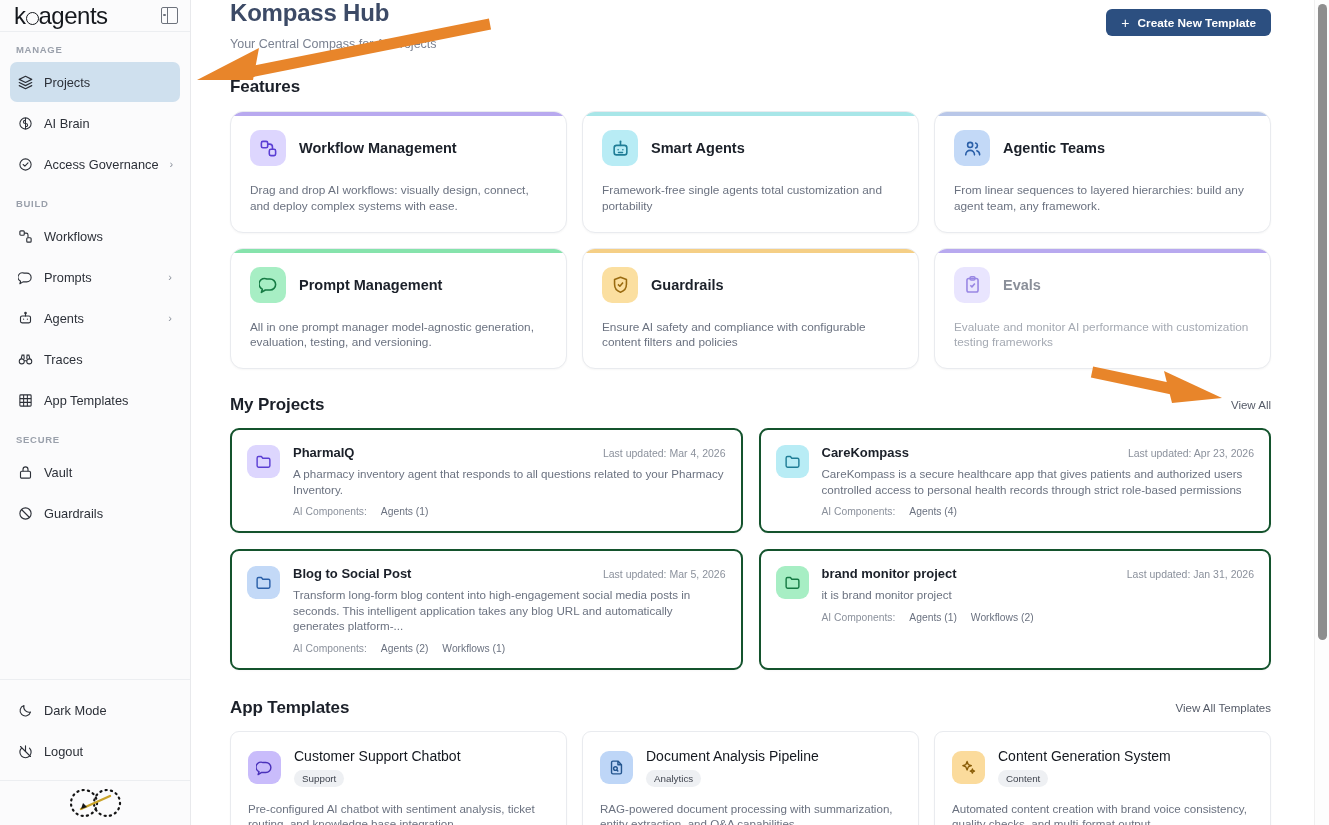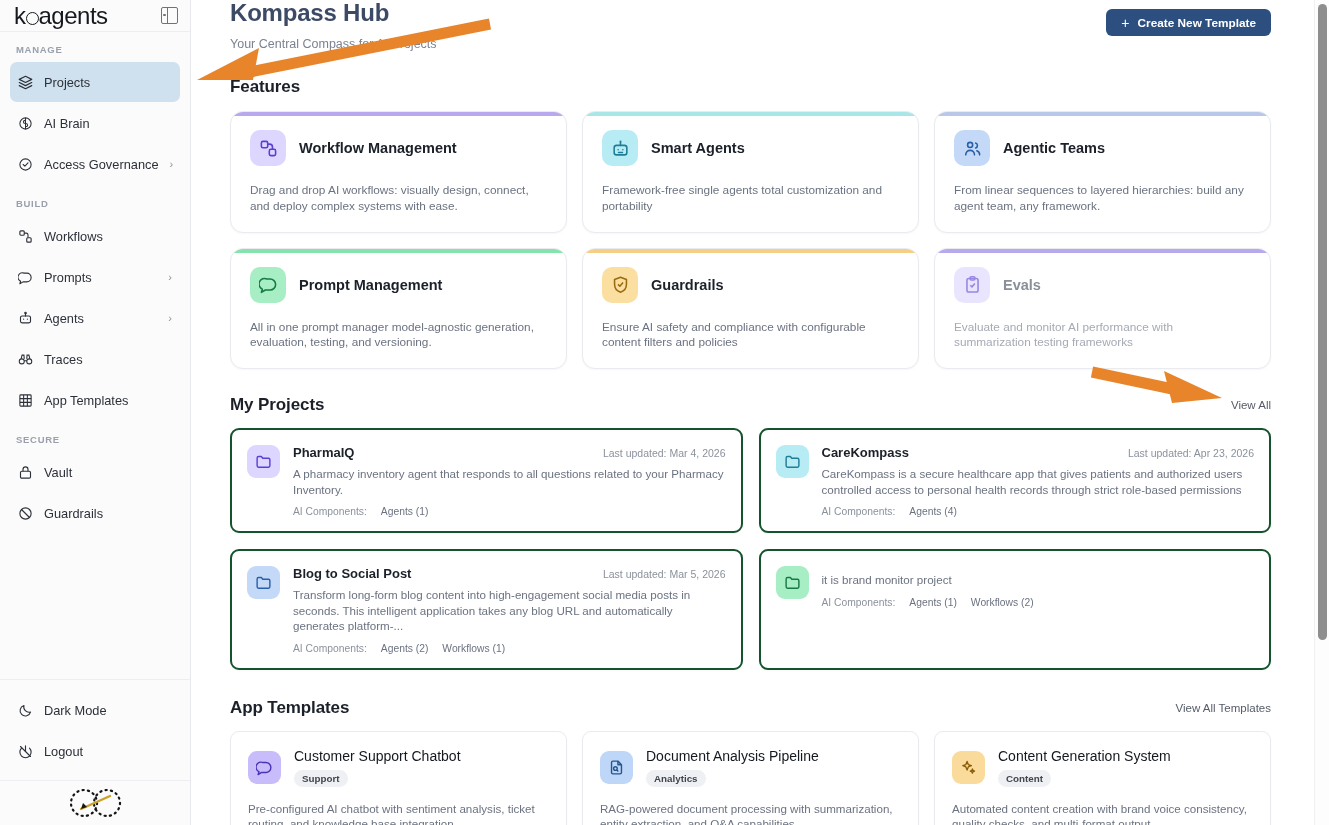--- a/index.html
+++ b/index.html
@@ -171,21 +171,21 @@
     padding: 16px 17px 17px 17px; cursor: pointer;
     box-shadow: 0 1px 2px rgba(20,25,40,0.03);
   }
   .t-top { display: flex; gap: 13px; align-items: flex-start; }
   .t-ico {
     width: 33px; height: 33px; border-radius: 9px; flex: 0 0 33px;
     display: flex; align-items: center; justify-content: center; margin-top: 3px;
   }
   .t-title { font-size: 14px; font-weight: 400; color: #14181f; }
   .t-cat {
-    display: inline-block; margin-top: 6px; font-size: 9.8px; font-weight: 700;
+    display: inline-block; margin-top: 6px; font-size: 9.8px; font-weight: 400;
     color: #40454f; background: #eef0f3; border-radius: 9px; padding: 3px 8px;
   }
   .t-desc { margin-top: 14px; font-size: 11.6px; line-height: 1.34; color: #6b7280; }
 
   
   .scrollbar-track {
     position: absolute; right: 0; top: 0; width: 15px; height: 825px;
     background: #fdfdfd; border-left: 1px solid #f0f0f0;
   }
   .scrollbar-thumb {
@@ -469,21 +469,21 @@
           <div class="f-top">
             <div class="f-ico" style="background:#ddd6fe">
               <svg width="19" height="19" viewBox="0 0 24 24" fill="none" stroke="#5b3fd4" stroke-width="2" stroke-linejoin="round">
                   <rect x="5" y="4.5" width="14" height="17" rx="2.2"></rect>
                   <rect x="9" y="2.3" width="6" height="4" rx="1.3"></rect>
                   <polyline points="9.3 13 11.3 15 15 10.8"></polyline>
                 </svg>
             </div>
             <div class="f-title">Evals</div>
           </div>
-          <div class="f-desc">Evaluate and monitor AI performance with summarization testing frameworks</div>
+          <div class="f-desc">Evaluate and monitor AI performance with customization testing frameworks</div>
         </div>
       </div>
 
       <div class="section-head" style="margin-top:26px">
         <div class="section-title">My Projects</div>
         <div class="view-all">View All</div>
       </div>
 
       <div class="proj-grid" style="margin-top:13px">
 
@@ -545,20 +545,24 @@
           </div>
         </div>
 
         <div class="p-card">
           <div class="p-ico" style="background:#a7eec4">
             <svg width="17" height="17" viewBox="0 0 24 24" fill="none" stroke="#157a43" stroke-width="2" stroke-linejoin="round">
                 <path d="M3 7a2 2 0 0 1 2-2h4l2 2.5h8a2 2 0 0 1 2 2V18a2 2 0 0 1-2 2H5a2 2 0 0 1-2-2z"></path>
               </svg>
           </div>
           <div class="p-body">
+            <div class="p-row1">
+              <div class="p-name">brand monitor project</div>
+              <div class="p-updated">Last updated: Jan 31, 2026</div>
+            </div>
             <div class="p-desc">it is brand monitor project</div>
             <div class="p-comp">
               <span class="p-comp-label">AI Components:</span>
               <span class="p-comp-item">Agents (1)</span>
               <span class="p-comp-item">Workflows (2)</span>
             </div>
           </div>
         </div>
       </div>
 

